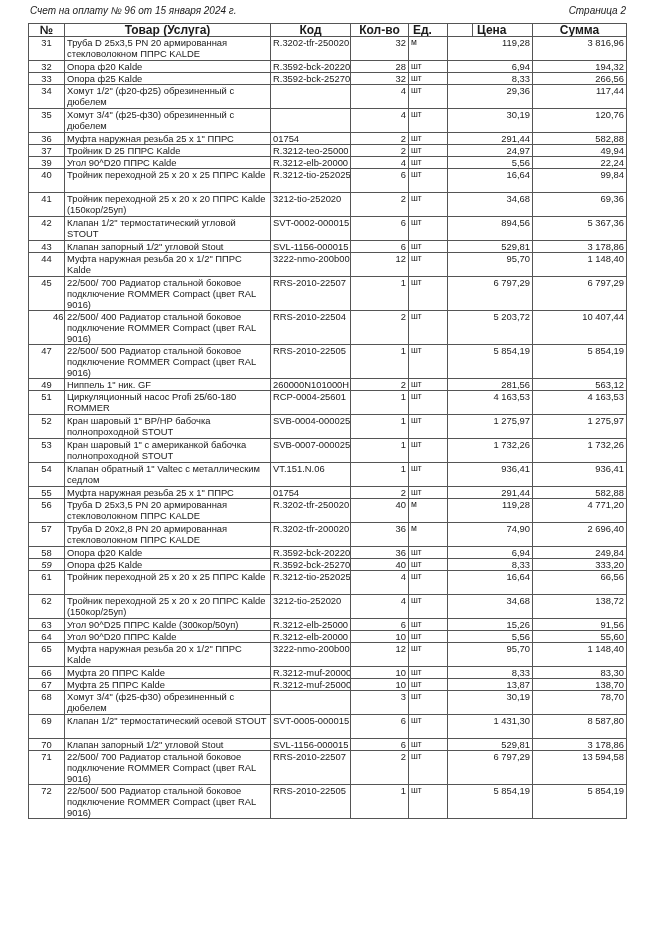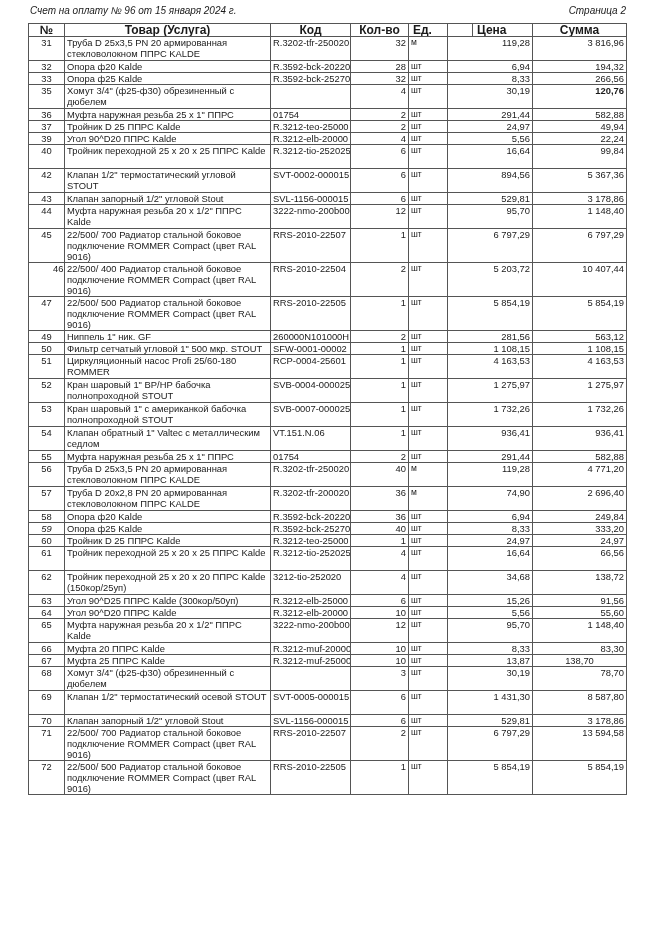--- a/index.html
+++ b/index.html
@@ -88,27 +88,36 @@
       <tr class="row">
     <td class="num" style="height: 11px;">33</td>
     <td class="name" style="height: 11px;">Опора ф25 Kalde</td>
     <td class="code" style="height: 11px;">R.3592-bck-25270</td>
     <td class="qty" style="height: 11px;">32</td>
     <td class="unit" style="height: 11px;">шт</td>
     <td class="price" colspan="2" style="height: 11px;">8,33</td>
     <td class="sum" style="height: 11px;">266,56</td>
   </tr>
       <tr class="row">
+    <td class="num" style="height: 23px;">34</td>
+    <td class="name" style="height: 23px;">Хомут 1/2" (ф20-ф25) обрезиненный с дюбелем</td>
+    <td class="code" style="height: 23px;"></td>
+    <td class="qty" style="height: 23px;">4</td>
+    <td class="unit" style="height: 23px;">шт</td>
+    <td class="price" colspan="2" style="height: 23px;">29,36</td>
+    <td class="sum" style="height: 23px;">117,44</td>
+  </tr>
+      <tr class="row">
     <td class="num" style="height: 23px;">35</td>
     <td class="name" style="height: 23px;">Хомут 3/4" (ф25-ф30) обрезиненный с дюбелем</td>
     <td class="code" style="height: 23px;"></td>
     <td class="qty" style="height: 23px;">4</td>
     <td class="unit" style="height: 23px;">шт</td>
     <td class="price" colspan="2" style="height: 23px;">30,19</td>
-    <td class="sum" style="height: 23px; font-weight: bold;">120,76</td>
+    <td class="sum" style="height: 23px;">120,76</td>
   </tr>
       <tr class="row">
     <td class="num" style="height: 11px;">36</td>
     <td class="name" style="height: 11px;">Муфта наружная резьба 25 х 1"  ППРС</td>
     <td class="code" style="height: 11px;">01754</td>
     <td class="qty" style="height: 11px;">2</td>
     <td class="unit" style="height: 11px;">шт</td>
     <td class="price" colspan="2" style="height: 11px;">291,44</td>
     <td class="sum" style="height: 11px;">582,88</td>
   </tr>
@@ -131,20 +140,29 @@
     <td class="sum" style="height: 11px;">22,24</td>
   </tr>
       <tr class="row">
     <td class="num" style="height: 23px;">40</td>
     <td class="name" style="height: 23px;">Тройник переходной 25 х 20 х 25  ППРС Kalde</td>
     <td class="code" style="height: 23px;">R.3212-tio-252025</td>
     <td class="qty" style="height: 23px;">6</td>
     <td class="unit" style="height: 23px;">шт</td>
     <td class="price" colspan="2" style="height: 23px;">16,64</td>
     <td class="sum" style="height: 23px;">99,84</td>
+  </tr>
+      <tr class="row">
+    <td class="num" style="height: 23px;">41</td>
+    <td class="name" style="height: 23px;">Тройник переходной 25 х 20 х 20  ППРС Kalde (150кор/25уп)</td>
+    <td class="code" style="height: 23px;">3212-tio-252020</td>
+    <td class="qty" style="height: 23px;">2</td>
+    <td class="unit" style="height: 23px;">шт</td>
+    <td class="price" colspan="2" style="height: 23px;">34,68</td>
+    <td class="sum" style="height: 23px;">69,36</td>
   </tr>
       <tr class="row">
     <td class="num" style="height: 23px;">42</td>
     <td class="name" style="height: 23px;">Клапан 1/2" термостатический угловой STOUT</td>
     <td class="code" style="height: 23px;">SVT-0002-000015</td>
     <td class="qty" style="height: 23px;">6</td>
     <td class="unit" style="height: 23px;">шт</td>
     <td class="price" colspan="2" style="height: 23px;">894,56</td>
     <td class="sum" style="height: 23px;">5 367,36</td>
   </tr>
@@ -196,29 +214,20 @@
       <tr class="row">
     <td class="num" style="height: 11px;">49</td>
     <td class="name" style="height: 11px;">Ниппель 1" ник. GF</td>
     <td class="code" style="height: 11px;">260000N101000H</td>
     <td class="qty" style="height: 11px;">2</td>
     <td class="unit" style="height: 11px;">шт</td>
     <td class="price" colspan="2" style="height: 11px;">281,56</td>
     <td class="sum" style="height: 11px;">563,12</td>
   </tr>
       <tr class="row">
-    <td class="num" style="height: 11px;">50</td>
-    <td class="name" style="height: 11px;">Фильтр сетчатый угловой 1" 500 мкр. STOUT</td>
-    <td class="code" style="height: 11px;">SFW-0001-00002</td>
-    <td class="qty" style="height: 11px;">1</td>
-    <td class="unit" style="height: 11px;">шт</td>
-    <td class="price" colspan="2" style="height: 11px;">1 108,15</td>
-    <td class="sum" style="height: 11px;">1 108,15</td>
-  </tr>
-      <tr class="row">
     <td class="num" style="height: 23px;">51</td>
     <td class="name" style="height: 23px;">Циркуляционный насос Profi 25/60-180 ROMMER</td>
     <td class="code" style="height: 23px;">RCP-0004-25601</td>
     <td class="qty" style="height: 23px;">1</td>
     <td class="unit" style="height: 23px;">шт</td>
     <td class="price" colspan="2" style="height: 23px;">4 163,53</td>
     <td class="sum" style="height: 23px;">4 163,53</td>
   </tr>
       <tr class="row">
     <td class="num" style="height: 23px;">52</td>
@@ -286,29 +295,20 @@
       <tr class="row">
     <td class="num" style="height: 11px; font-style: italic;">59</td>
     <td class="name" style="height: 11px;">Опора ф25 Kalde</td>
     <td class="code" style="height: 11px;">R.3592-bck-25270</td>
     <td class="qty" style="height: 11px;">40</td>
     <td class="unit" style="height: 11px;">шт</td>
     <td class="price" colspan="2" style="height: 11px;">8,33</td>
     <td class="sum" style="height: 11px;">333,20</td>
   </tr>
       <tr class="row">
-    <td class="num" style="height: 11px;">60</td>
-    <td class="name" style="height: 11px;">Тройник D 25  ППРС Kalde</td>
-    <td class="code" style="height: 11px;">R.3212-teo-25000</td>
-    <td class="qty" style="height: 11px;">1</td>
-    <td class="unit" style="height: 11px;">шт</td>
-    <td class="price" colspan="2" style="height: 11px;">24,97</td>
-    <td class="sum" style="height: 11px;">24,97</td>
-  </tr>
-      <tr class="row">
     <td class="num" style="height: 23px;">61</td>
     <td class="name" style="height: 23px;">Тройник переходной 25 х 20 х 25  ППРС Kalde</td>
     <td class="code" style="height: 23px;">R.3212-tio-252025</td>
     <td class="qty" style="height: 23px;">4</td>
     <td class="unit" style="height: 23px;">шт</td>
     <td class="price" colspan="2" style="height: 23px;">16,64</td>
     <td class="sum" style="height: 23px;">66,56</td>
   </tr>
       <tr class="row">
     <td class="num" style="height: 23px;">62</td>
@@ -355,21 +355,21 @@
     <td class="price" colspan="2" style="height: 11px;">8,33</td>
     <td class="sum" style="height: 11px;">83,30</td>
   </tr>
       <tr class="row">
     <td class="num" style="height: 11px;">67</td>
     <td class="name" style="height: 11px;">Муфта 25  ППРС Kalde</td>
     <td class="code" style="height: 11px;">R.3212-muf-25000</td>
     <td class="qty" style="height: 11px;">10</td>
     <td class="unit" style="height: 11px;">шт</td>
     <td class="price" colspan="2" style="height: 11px;">13,87</td>
-    <td class="sum" style="height: 11px; text-align: center;">138,70</td>
+    <td class="sum" style="height: 11px;">138,70</td>
   </tr>
       <tr class="row">
     <td class="num" style="height: 23px;">68</td>
     <td class="name" style="height: 23px;">Хомут 3/4" (ф25-ф30) обрезиненный с дюбелем</td>
     <td class="code" style="height: 23px;"></td>
     <td class="qty" style="height: 23px;">3</td>
     <td class="unit" style="height: 23px;">шт</td>
     <td class="price" colspan="2" style="height: 23px;">30,19</td>
     <td class="sum" style="height: 23px;">78,70</td>
   </tr>

